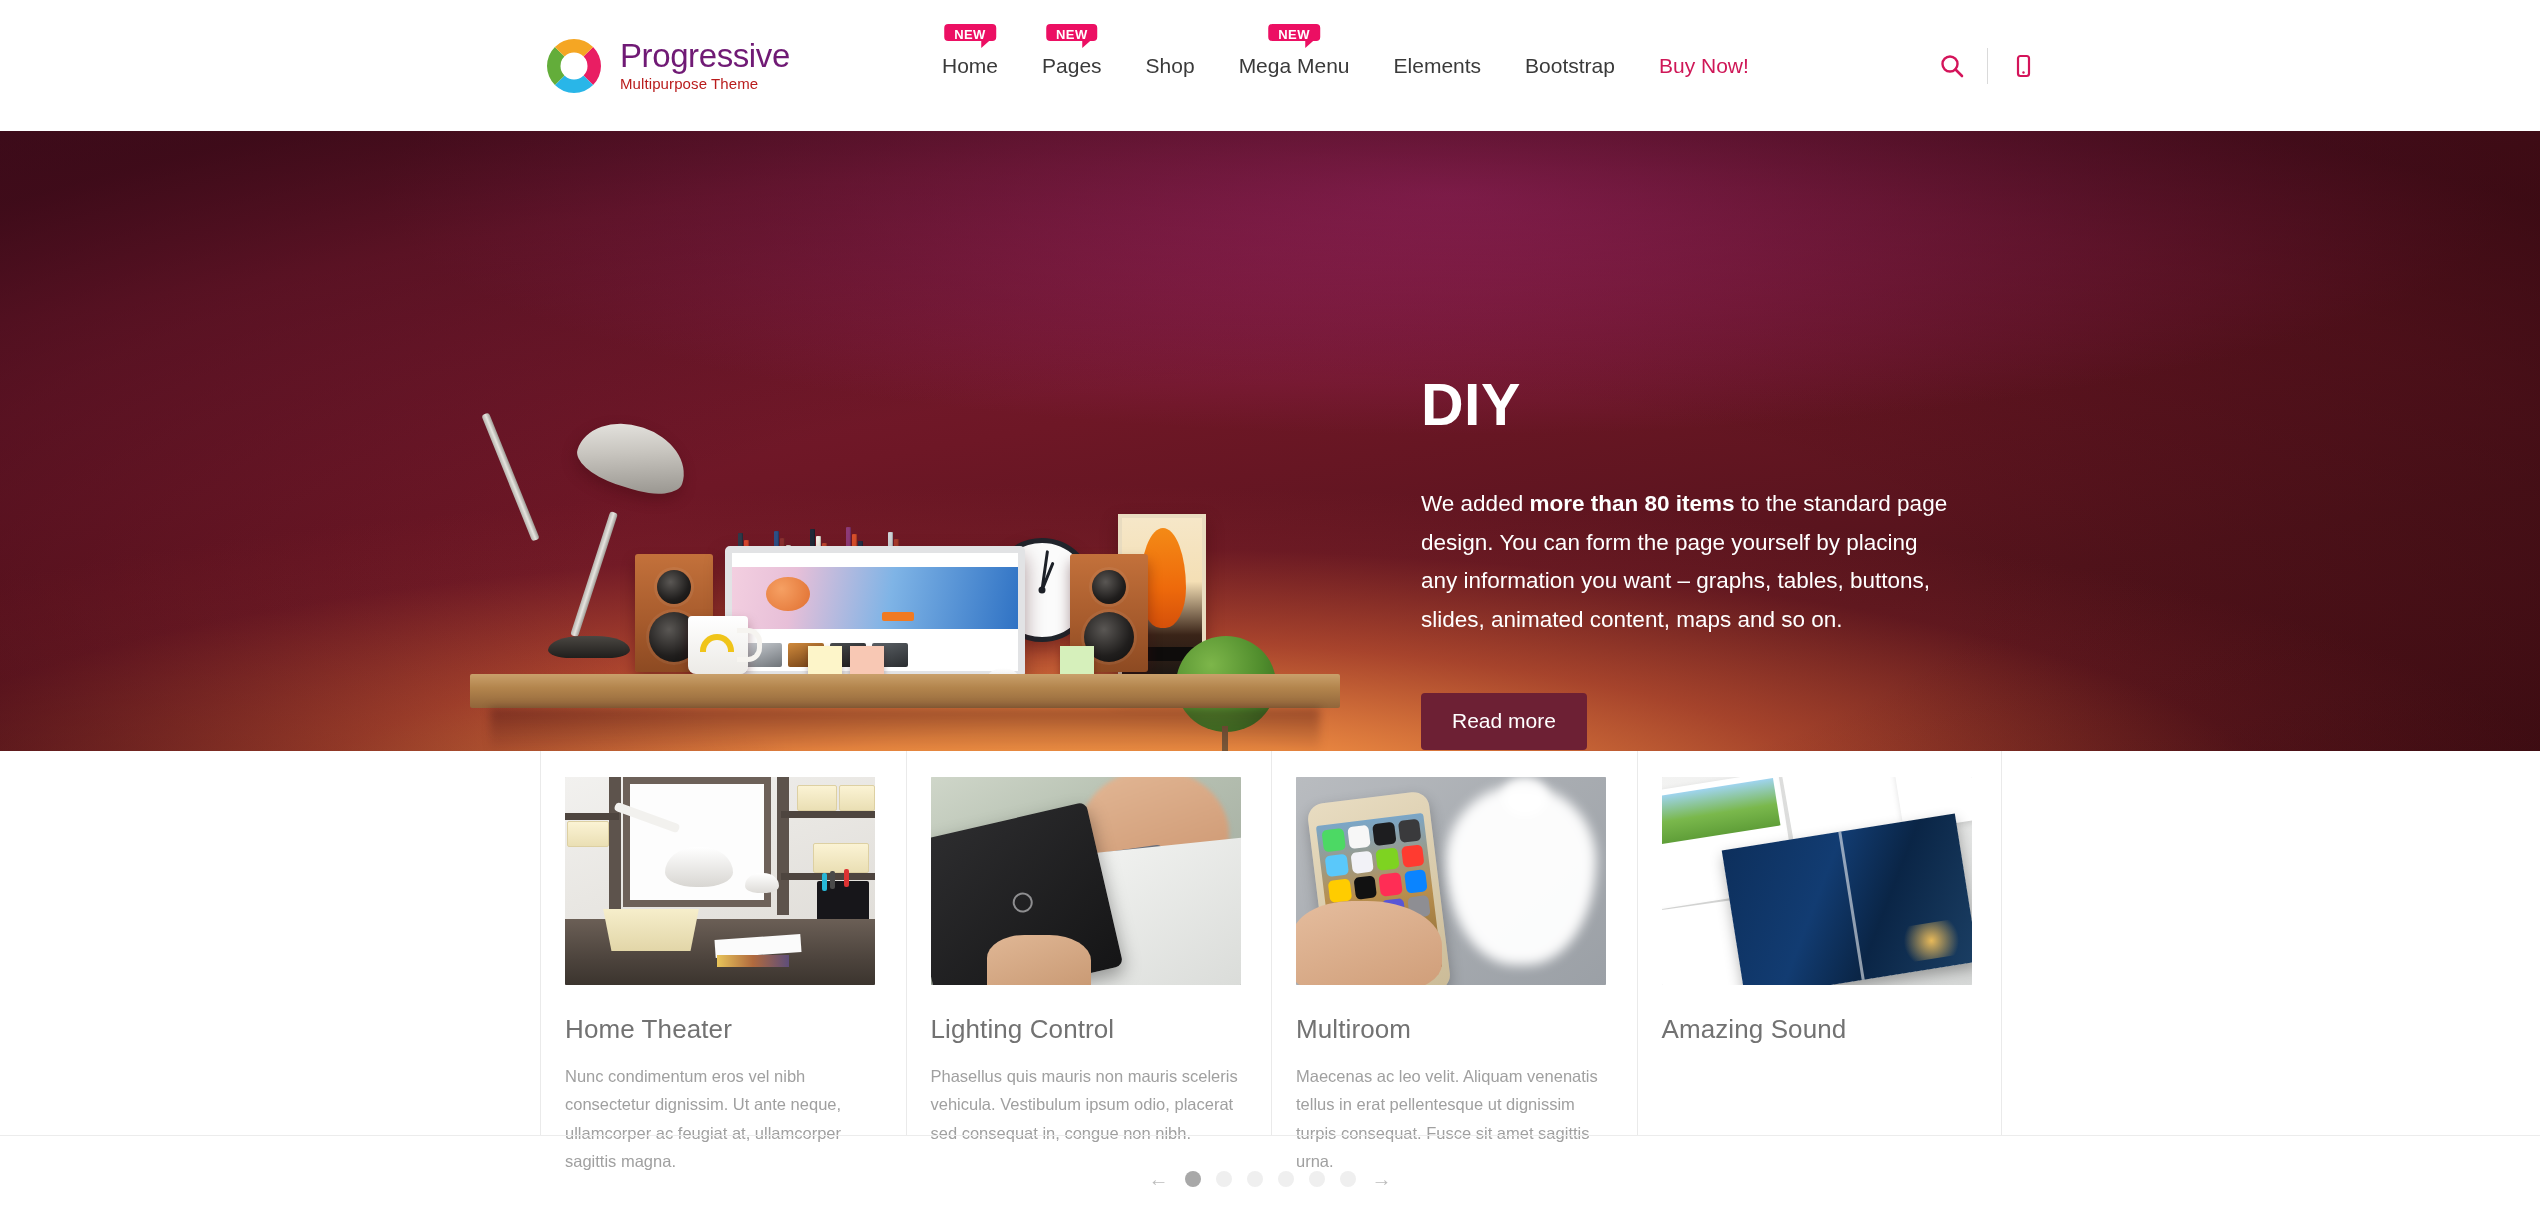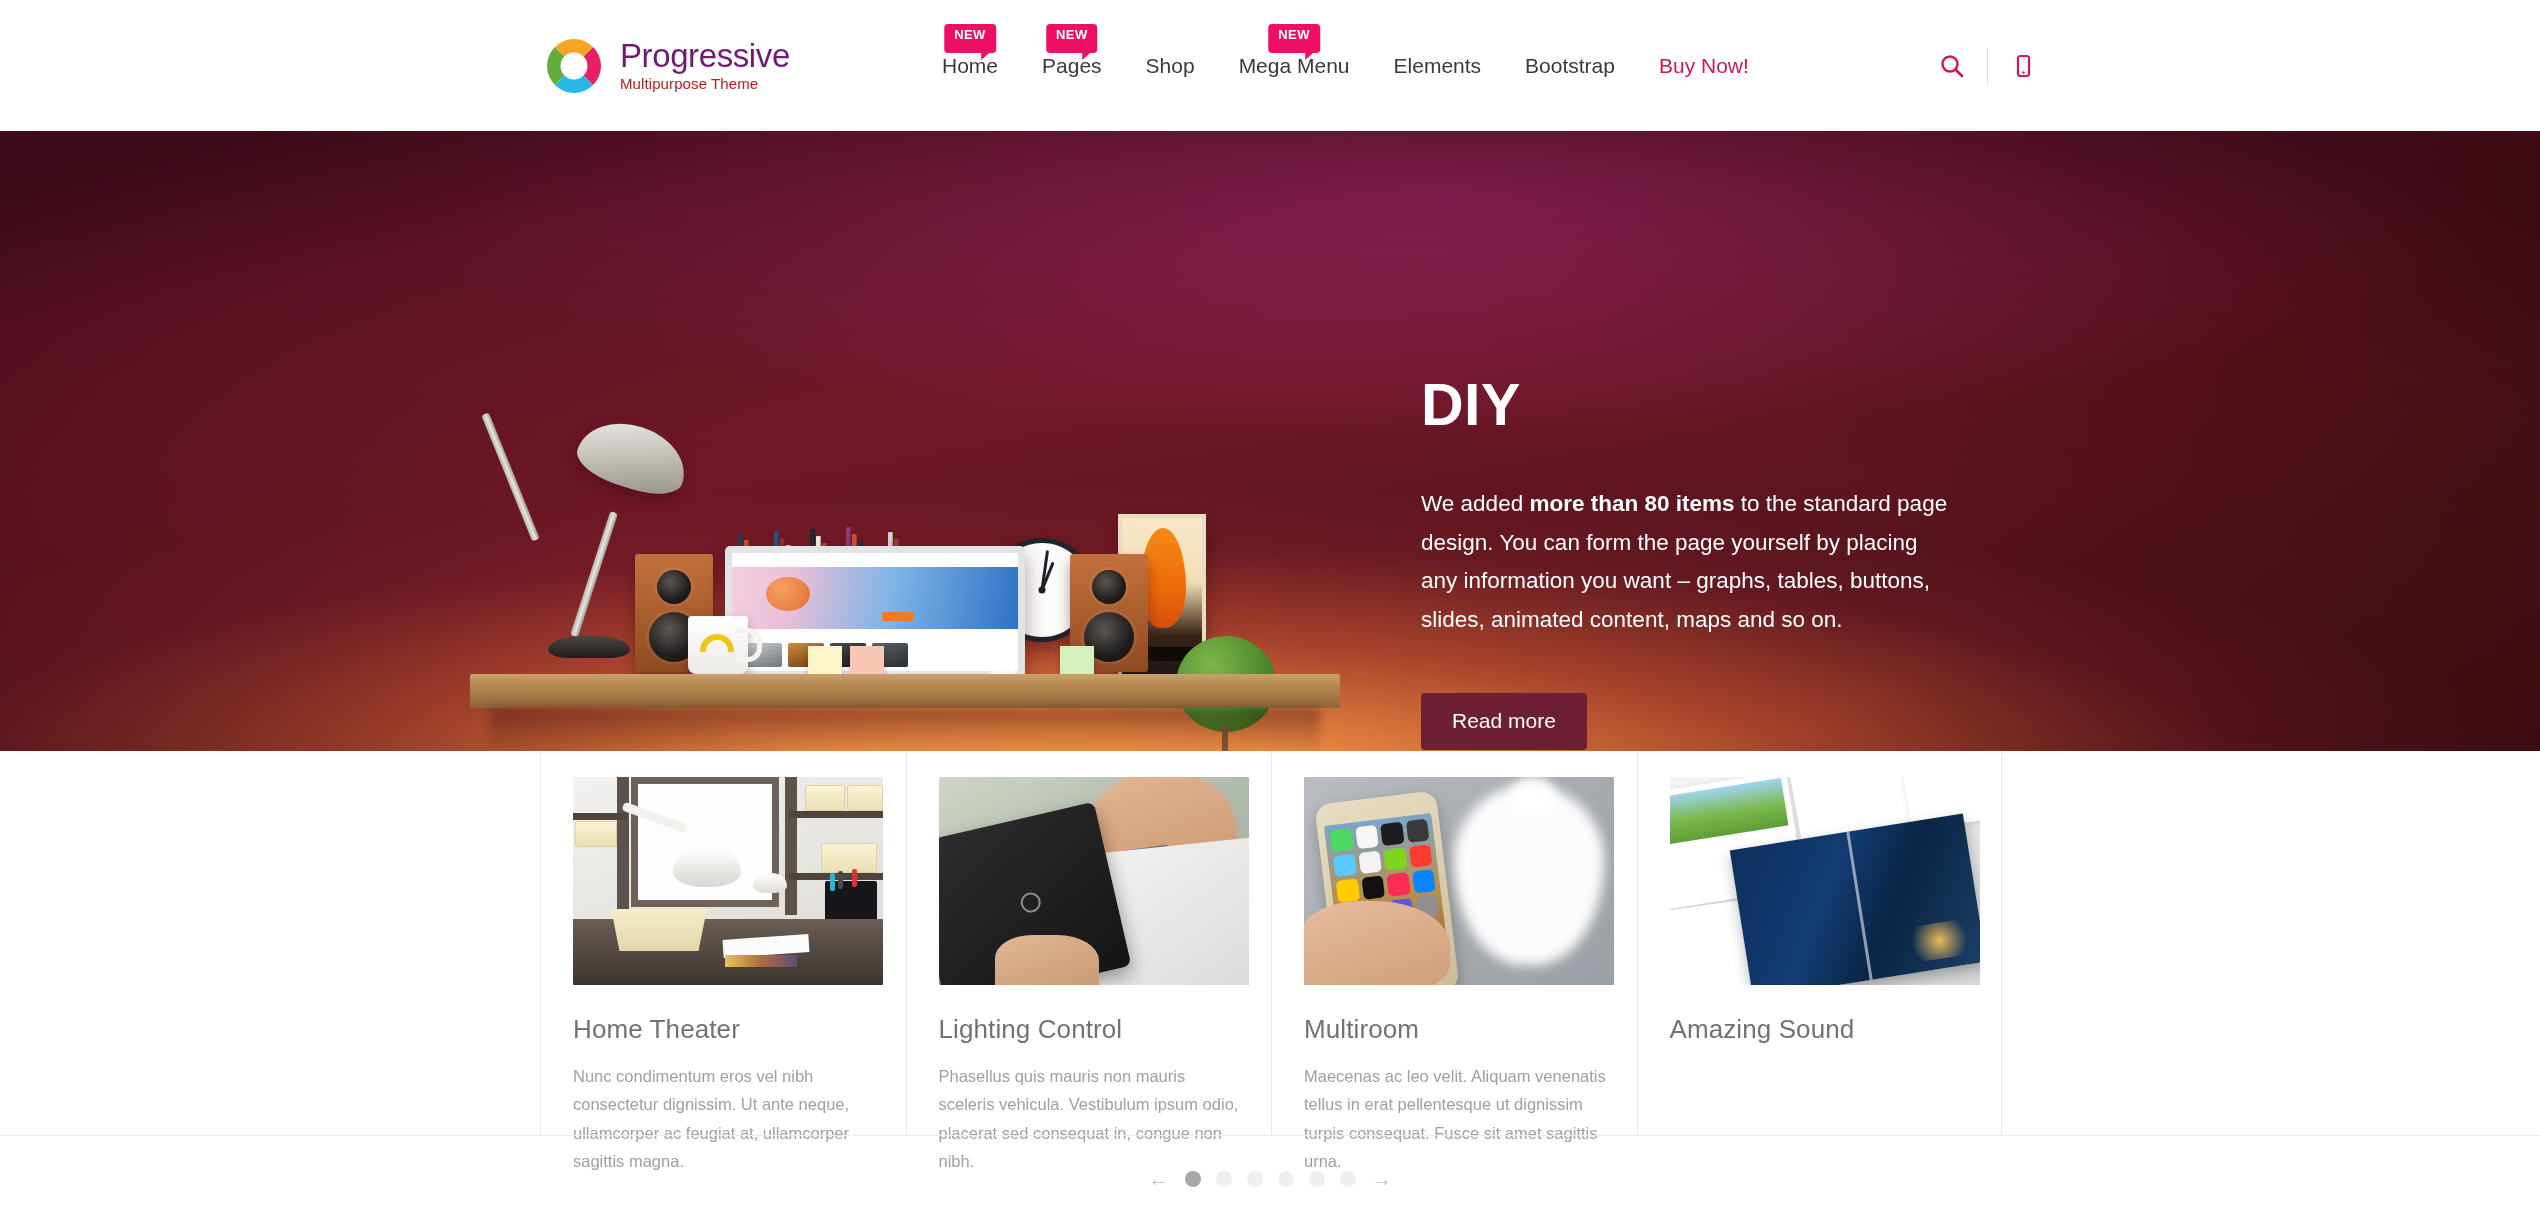--- a/index.html
+++ b/index.html
@@ -80,21 +80,21 @@
   .badge{
     position:absolute;
     top:24px;
     left:50%;
     transform:translateX(-50%);
     background:#ec0f63;
     color:#ffffff;
     font-size:13px;
     font-weight:700;
     letter-spacing:0.4px;
-    padding:4px 10px 12px 10px;
+    padding:4px 10px 0 10px;
     border-radius:4px;
     line-height:1;
     z-index:3;
   }
   .badge::after{
     content:"";
     position:absolute;
     right:6px;
     bottom:-7px;
     width:0;height:0;
@@ -376,21 +376,21 @@
   }
   .cards-row{
     position:absolute;
     left:540px; top:0;
     width:1462px;
     height:384px;
     display:flex;
   }
   .card{
     width:365.5px;
-    padding:26px 30px 0 33px;
+    padding:26px 30px 0 25px;
     position:relative;
   }
   .card + .card::before{
     content:"";
     position:absolute;left:0;top:0;bottom:0;width:1px;background:#eaeaea;
   }
   .cards-row::before{
     content:"";position:absolute;left:0;top:0;bottom:0;width:1px;background:#eaeaea;
   }
   .cards-row::after{

